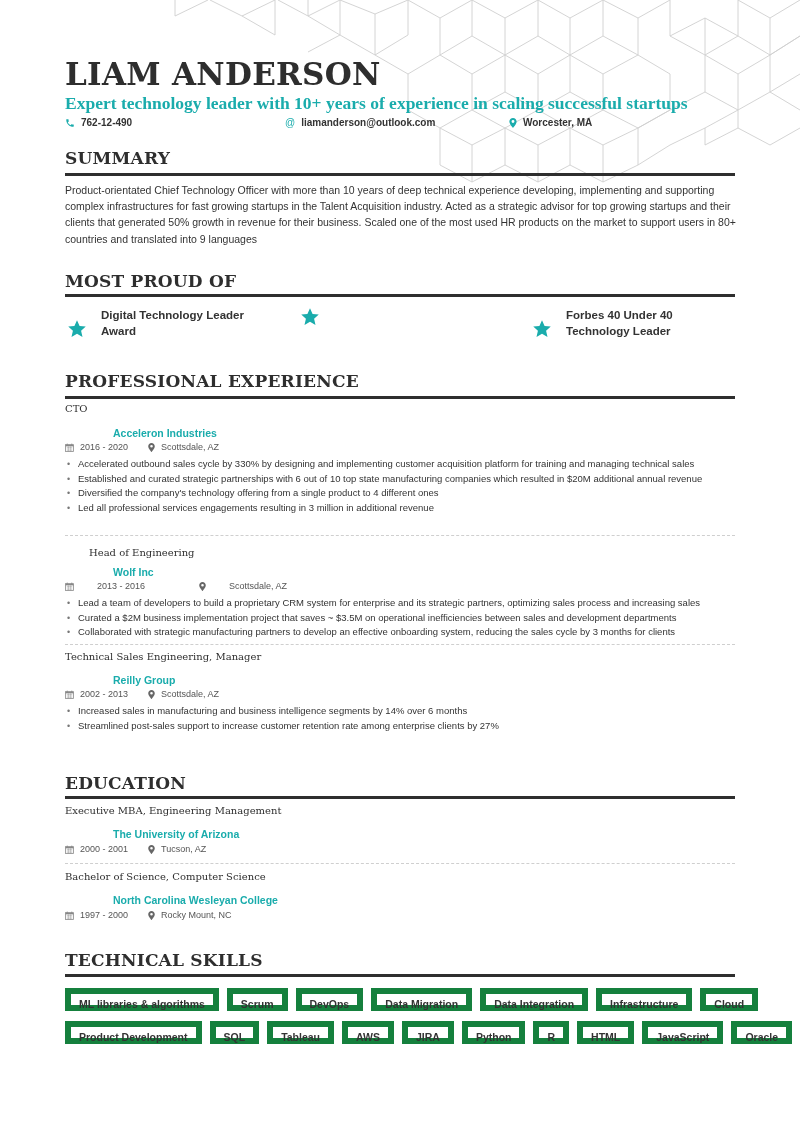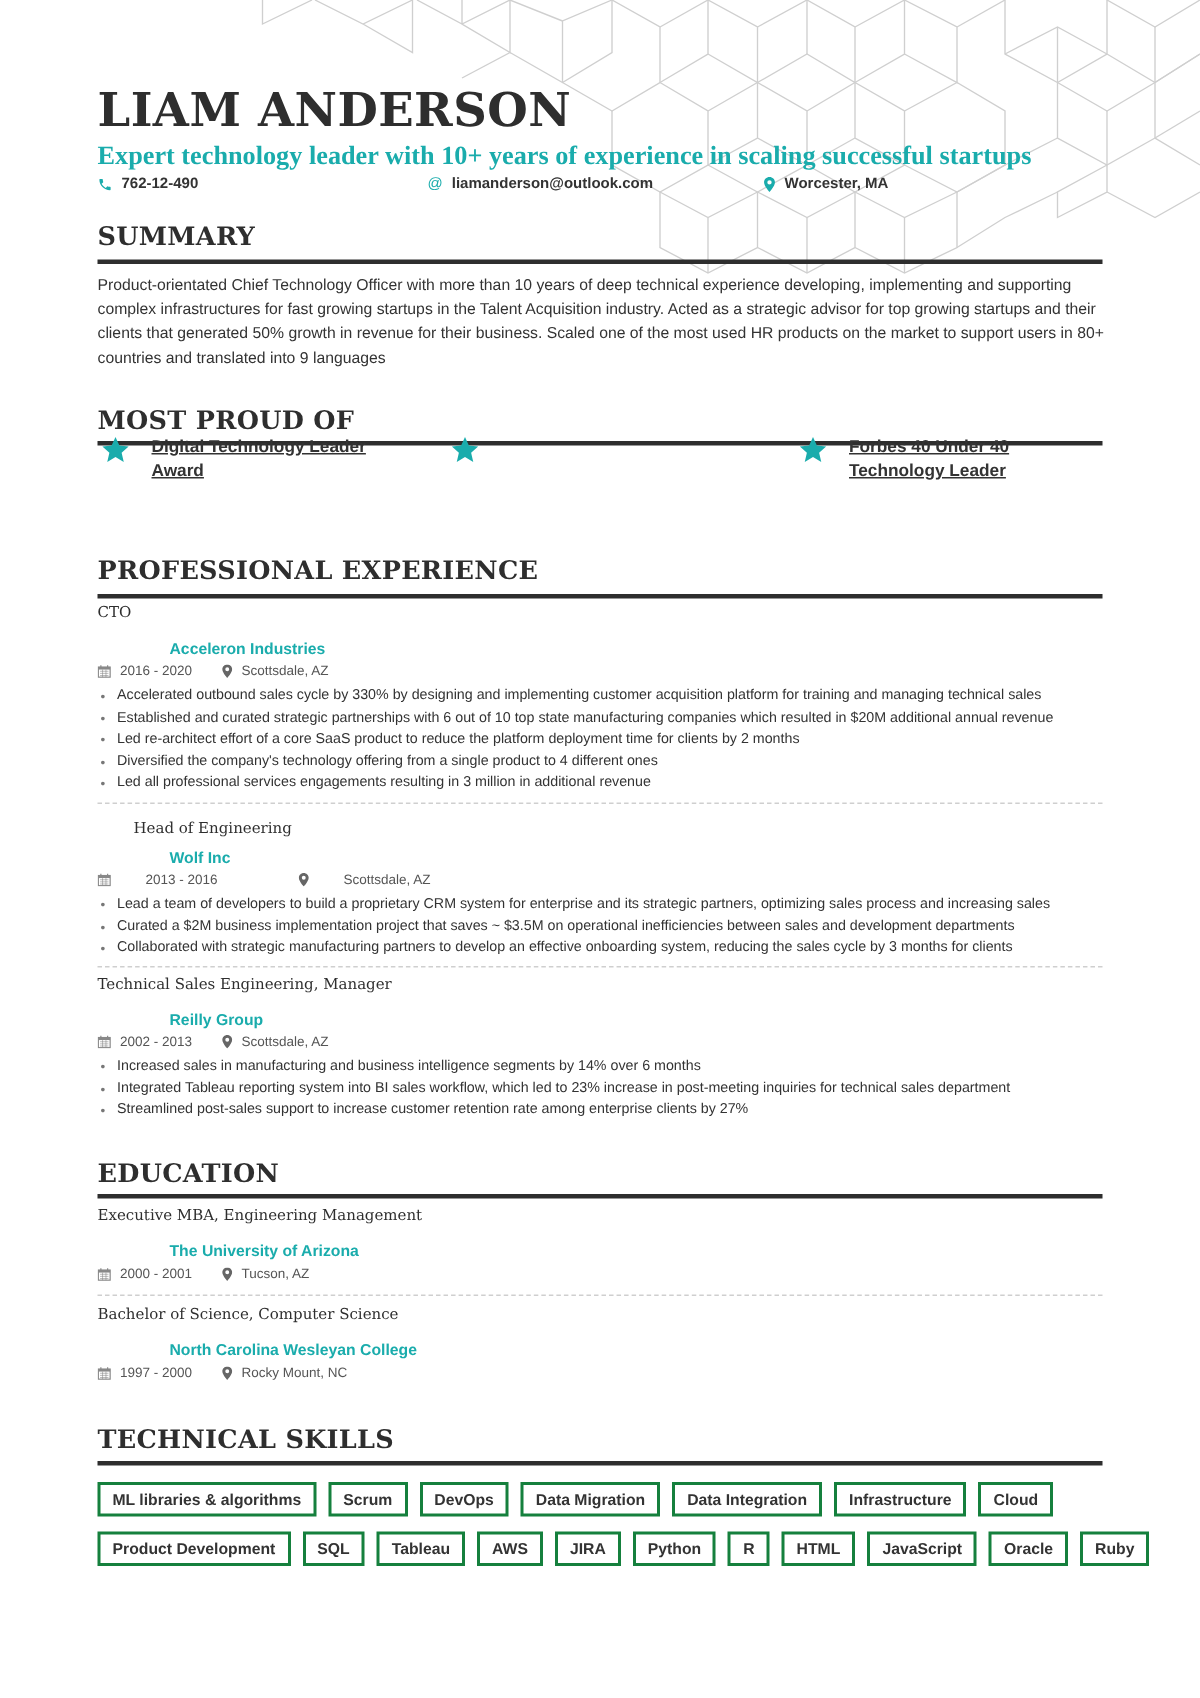--- a/index.html
+++ b/index.html
@@ -13,36 +13,36 @@
   .tagline { position: absolute; left: 65px; top: 93px; font-family: "Liberation Serif", "DejaVu Serif", serif; font-weight: bold; font-size: 17.5px; color: #1aacac; white-space: nowrap; }
   .contacts { position: absolute; left: 65px; top: 117px; font-size: 10px; color: #333; }
   .contact { position: absolute; top: 0; white-space: nowrap; display: flex; align-items: center; gap: 6px; }
   .contact .ic { color: #1aacac; font-size: 10px; }
 
   .section-title { position: absolute; left: 65px; font-family: "DejaVu Serif", "Liberation Serif", serif; font-weight: bold; font-size: 17px; color: #2e2e2e; letter-spacing: 0.2px; }
   .section-rule { position: absolute; left: 65px; width: 670px; height: 3px; background: #2e2e2e; }
 
   .summary { position: absolute; left: 65px; top: 182px; width: 672px; font-size: 10.5px; line-height: 16.2px; color: #333; }
 
-  .proud { position: absolute; top: 290px; display: flex; align-items: flex-start; gap: 14px; text-decoration: underline; }
+  .proud { position: absolute; top: 307px; display: flex; align-items: flex-end; gap: 14px; }
   .proud .star { width: 20px; height: 20px; }
   .proud .lbl { font-size: 11.5px; font-weight: bold; line-height: 16px; color: #333; width: 160px; }
 
   .job-title { position: absolute; left: 65px; font-family: "DejaVu Serif", "Liberation Serif", serif; font-size: 10px; color: #2e2e2e; }
   .company { position: absolute; left: 65px; font-size: 10.5px; font-weight: bold; color: #1aacac; margin-left: 48px; }
   .meta { position: absolute; left: 65px; font-size: 9px; color: #555; display: flex; align-items: center; gap: 6px; }
   .meta .sep { width: 8px; }
   .bullets { position: absolute; left: 65px; width: 680px; list-style: none; font-size: 9.5px; line-height: 14.5px; color: #333; }
   .bullets li { padding-left: 13px; position: relative; white-space: nowrap; }
   .bullets li::before { content: "•"; position: absolute; left: 2px; top: 0; color: #777; font-size: 9px; }
   .dash { position: absolute; left: 65px; width: 670px; border-top: 1px dashed #cfcfcf; }
 
   .skills { position: absolute; left: 65px; top: 988px; width: 680px; }
   .skill-row { display: flex; gap: 8px; margin-bottom: 10px; }
-  .skill { border: 2px solid #15803d; padding: 0 8px; height: 23px; line-height: 21px; font-size: 10.5px; font-weight: bold; color: #333; white-space: nowrap; background: #fff; }
+  .skill { border: 6px solid #15803d; padding: 0 8px; height: 23px; line-height: 21px; font-size: 10.5px; font-weight: bold; color: #333; white-space: nowrap; background: #fff; }
 
   svg.icon { display: inline-block; vertical-align: middle; }
 </style>
 </head>
 <body>
 
 <svg class="pattern" viewBox="0 0 800 200" xmlns="http://www.w3.org/2000/svg">
   <g stroke="#cfcfcf" stroke-width="0.9" fill="none">
 
     <polyline points="175,0 175,16 208,0"></polyline>
@@ -165,21 +165,20 @@
     <span>2016 - 2020</span>
     <span class="sep"></span>
     <svg class="icon" width="7" height="9" viewBox="0 0 16 22">
         <path fill="#666" d="M8 0C3.6 0 0 3.5 0 7.8 0 13.5 8 22 8 22s8-8.5 8-14.2C16 3.5 12.4 0 8 0zm0 11a3.2 3.2 0 110-6.4A3.2 3.2 0 018 11z"></path>
       </svg>
     <span>Scottsdale, AZ</span>
   </div>
   <ul class="bullets" style="top:457px;">
     <li>Accelerated outbound sales cycle by 330% by designing and implementing customer acquisition platform for training and managing technical sales</li>
     <li>Established and curated strategic partnerships with 6 out of 10 top state manufacturing companies which resulted in $20M additional annual revenue</li>
-    <li>Led re-architect effort of a core SaaS product to reduce the platform deployment time for clients by 2 months</li>
     <li>Diversified the company's technology offering from a single product to 4 different ones</li>
     <li>Led all professional services engagements resulting in 3 million in additional revenue</li>
   </ul>
   <div class="dash" style="top:535px;"></div>
 
   <div class="job-title" style="top:547px;margin-left:24px;">Head of Engineering</div>
   <div class="company" style="top:566px;">Wolf Inc</div>
   <div class="meta" style="top:581px;gap:23px;">
     <svg class="icon" width="9" height="9" viewBox="0 0 16 16">
         <rect x="1" y="3" width="14" height="12" fill="none" stroke="#888" stroke-width="1.4"></rect>
@@ -214,21 +213,20 @@
       </svg>
     <span>2002 - 2013</span>
     <span class="sep"></span>
     <svg class="icon" width="7" height="9" viewBox="0 0 16 22">
         <path fill="#666" d="M8 0C3.6 0 0 3.5 0 7.8 0 13.5 8 22 8 22s8-8.5 8-14.2C16 3.5 12.4 0 8 0zm0 11a3.2 3.2 0 110-6.4A3.2 3.2 0 018 11z"></path>
       </svg>
     <span>Scottsdale, AZ</span>
   </div>
   <ul class="bullets" style="top:704px;">
     <li>Increased sales in manufacturing and business intelligence segments by 14% over 6 months</li>
-    <li>Integrated Tableau reporting system into BI sales workflow, which led to 23% increase in post-meeting inquiries for technical sales department</li>
     <li>Streamlined post-sales support to increase customer retention rate among enterprise clients by 27%</li>
   </ul>
 
   <h2 class="section-title" style="top:773px;">EDUCATION</h2>
   <div class="section-rule" style="top:796px;"></div>
 
   <div class="job-title" style="top:805px;">Executive MBA, Engineering Management</div>
   <div class="company" style="top:828px;">The University of Arizona</div>
   <div class="meta" style="top:844px;">
     <svg class="icon" width="9" height="9" viewBox="0 0 16 16">

